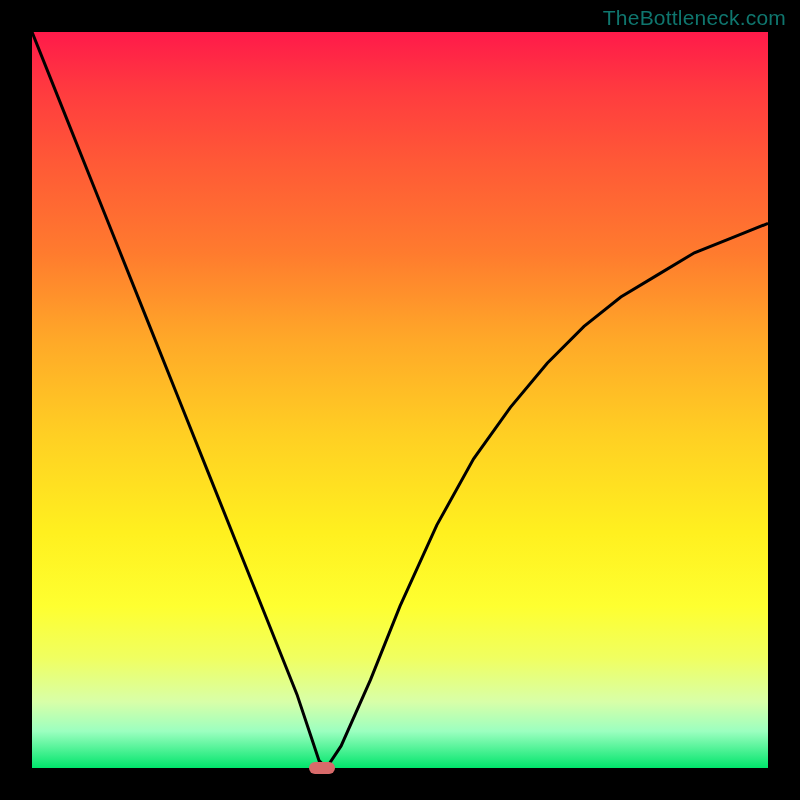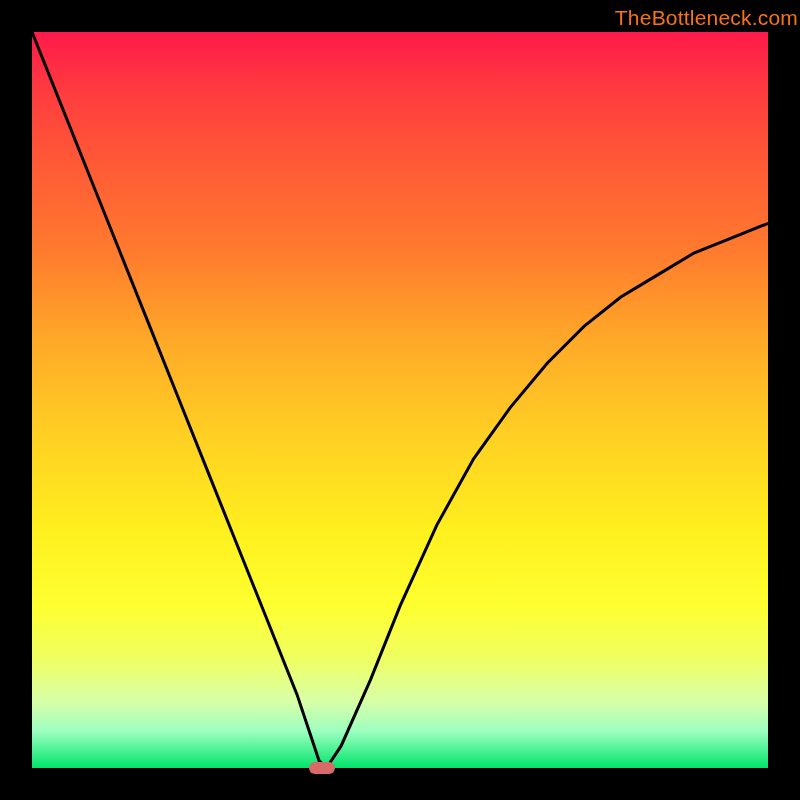--- a/index.html
+++ b/index.html
@@ -41,22 +41,22 @@
   .curve-svg {
     position: absolute;
     left: 32px;
     top: 32px;
     width: 736px;
     height: 736px;
   }
   .watermark {
     position: absolute;
     top: 6px;
-    right: 2px;
-    color: #f97316;
+    right: 14px;
+    color: #0f766e;
     font-size: 21px;
     letter-spacing: 0.2px;
   }
   .marker {
     position: absolute;
     width: 26px;
     height: 12px;
     background: #d86a6a;
     border-radius: 6px;
     transform: translate(-50%, -50%);

